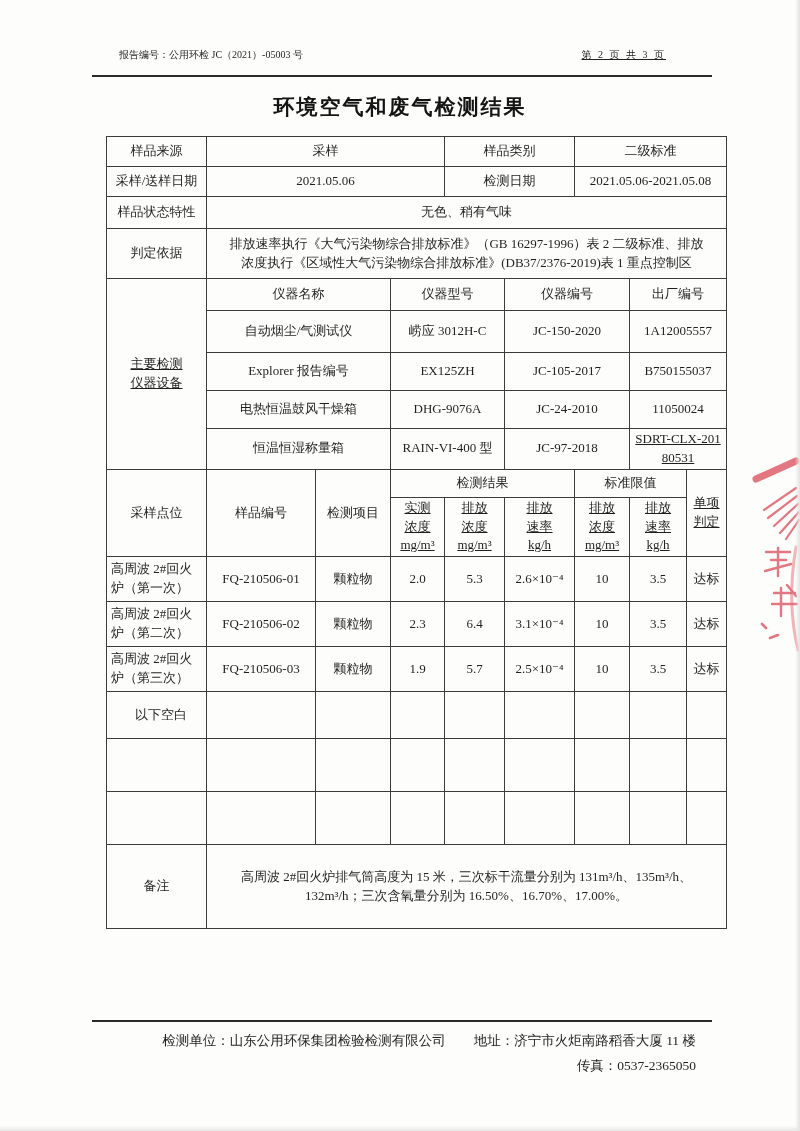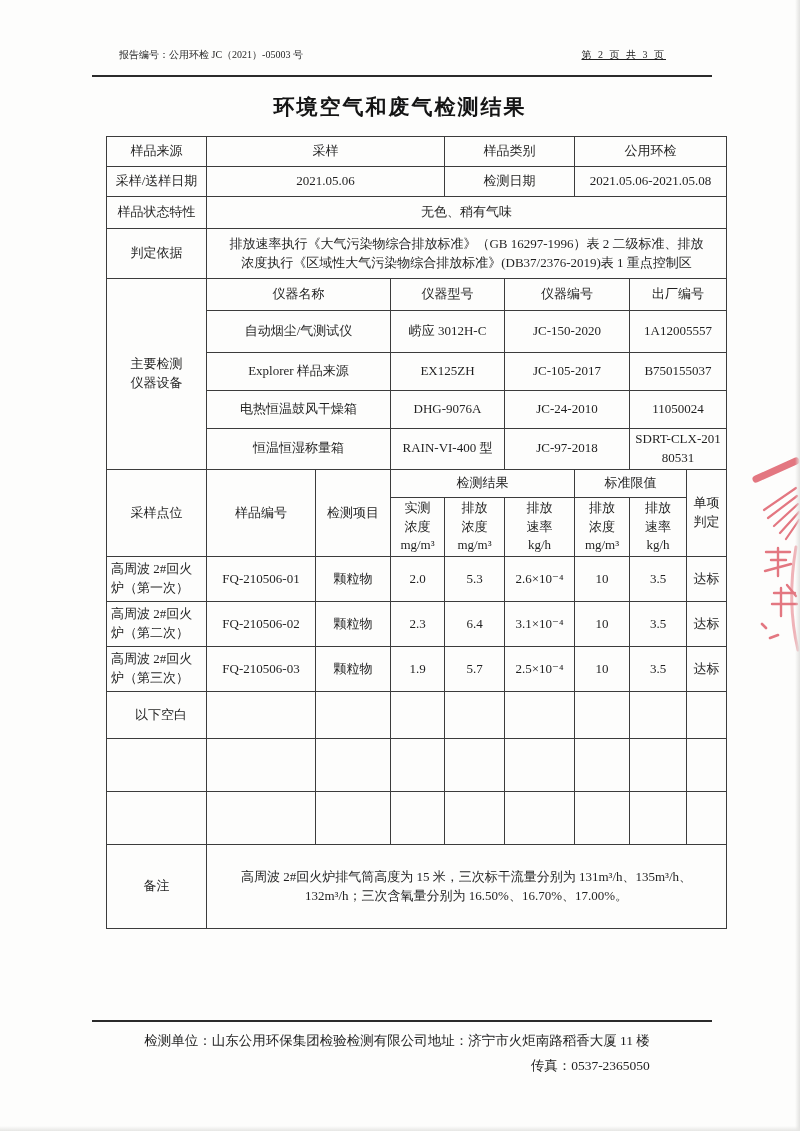--- a/index.html
+++ b/index.html
@@ -15,35 +15,35 @@
   .hdr .l{padding-left:27px;}
   .hdr .r{padding-right:46px;letter-spacing:2px;text-decoration:underline;}
   .hdr-rule{position:absolute;left:92px;top:75px;width:620px;border-top:2px solid #2b2b2b;}
   .title{position:absolute;left:0;top:93px;width:800px;text-align:center;
          font-size:21px;font-weight:bold;letter-spacing:2px;color:#141414;}
   
   table.main{position:absolute;left:84px;top:136px;width:620px;
              border-collapse:collapse;table-layout:fixed;margin-left:22px;}
   table.main td{border:1.5px solid #3c3c3c;font-size:13px;text-align:center;
                 vertical-align:middle;padding:1px 2px;overflow:hidden;line-height:1.45;}
-  .pre{white-space:pre-line;}
+  .pre{white-space:pre-line;text-decoration:underline;}
   .tl{text-align:left !important;padding-left:4px !important;}
   .basis{line-height:1.7;padding:2px 22px !important;}
   .sub{font-size:12.5px;line-height:1.5;}
   .remark-cell{text-align:left;padding:8px 10px !important;line-height:1.9;font-size:13.5px;}
   .blank-note{text-align:right;padding-left:11px !important;}
   tr.h30{height:30px}tr.h32{height:32px}tr.h50{height:50px}tr.h42{height:42px}
   tr.h38{height:38px}tr.h40{height:40px}tr.h28{height:28px}tr.h59{height:59px}
   tr.h45{height:45px}tr.h47{height:47px}tr.h53{height:53px}tr.h84{height:84px}
   
   .ftr-rule{position:absolute;left:92px;top:1020px;width:620px;border-top:2px solid #2b2b2b;}
   .ftr{position:absolute;left:92px;top:1028px;width:620px;display:flex;
-       justify-content:center;font-size:13.5px;line-height:25px;}
+       justify-content:flex-end;font-size:13.5px;line-height:25px;}
   .ftr .l{padding-left:6px;}
-  .ftr .r{text-align:right;padding-right:16px;}
+  .ftr .r{text-align:right;padding-right:16px;margin-left:28px;}
   
   .stamp{position:absolute;left:750px;top:452px;width:50px;height:210px;}
   
   .edge-r{position:absolute;right:0;top:0;width:5px;height:100%;
           background:linear-gradient(to left,#e2e2e0,rgba(255,255,255,0));}
   .edge-b{position:absolute;left:0;bottom:0;width:100%;height:5px;
           background:linear-gradient(to top,#e6e6e4,rgba(255,255,255,0));}
 </style>
 </head>
 <body>
@@ -68,21 +68,21 @@
         <col style="width:70px">
       <col style="width:55px">
         <col style="width:57px">
         <col style="width:40px">
     </colgroup>
     <tbody>
       <tr class="h30">
         <td>样品来源</td>
         <td colspan="3">采样</td>
         <td colspan="2">样品类别</td>
-        <td colspan="3">公用环检</td>
+        <td colspan="3">二级标准</td>
       </tr>
       <tr class="h30">
         <td>采样/送样日期</td>
         <td colspan="3">2021.05.06</td>
         <td colspan="2">检测日期</td>
         <td colspan="3">2021.05.06-2021.05.08</td>
       </tr>
       <tr class="h32">
         <td>样品状态特性</td>
         <td colspan="8">无色、稍有气味</td>
@@ -100,21 +100,21 @@
         <td colspan="2">仪器编号</td>
         <td colspan="2">出厂编号</td>
       </tr>
       <tr class="h42">
         <td colspan="2">自动烟尘/气测试仪</td>
         <td colspan="2">崂应 3012H-C</td>
         <td colspan="2">JC-150-2020</td>
         <td colspan="2">1A12005557</td>
       </tr>
       <tr class="h38">
-        <td colspan="2">Explorer 样品来源</td>
+        <td colspan="2">Explorer 报告编号</td>
         <td colspan="2">EX125ZH</td>
         <td colspan="2">JC-105-2017</td>
         <td colspan="2">B750155037</td>
       </tr>
       <tr class="h38">
         <td colspan="2">电热恒温鼓风干燥箱</td>
         <td colspan="2">DHG-9076A</td>
         <td colspan="2">JC-24-2010</td>
         <td colspan="2">11050024</td>
       </tr>

